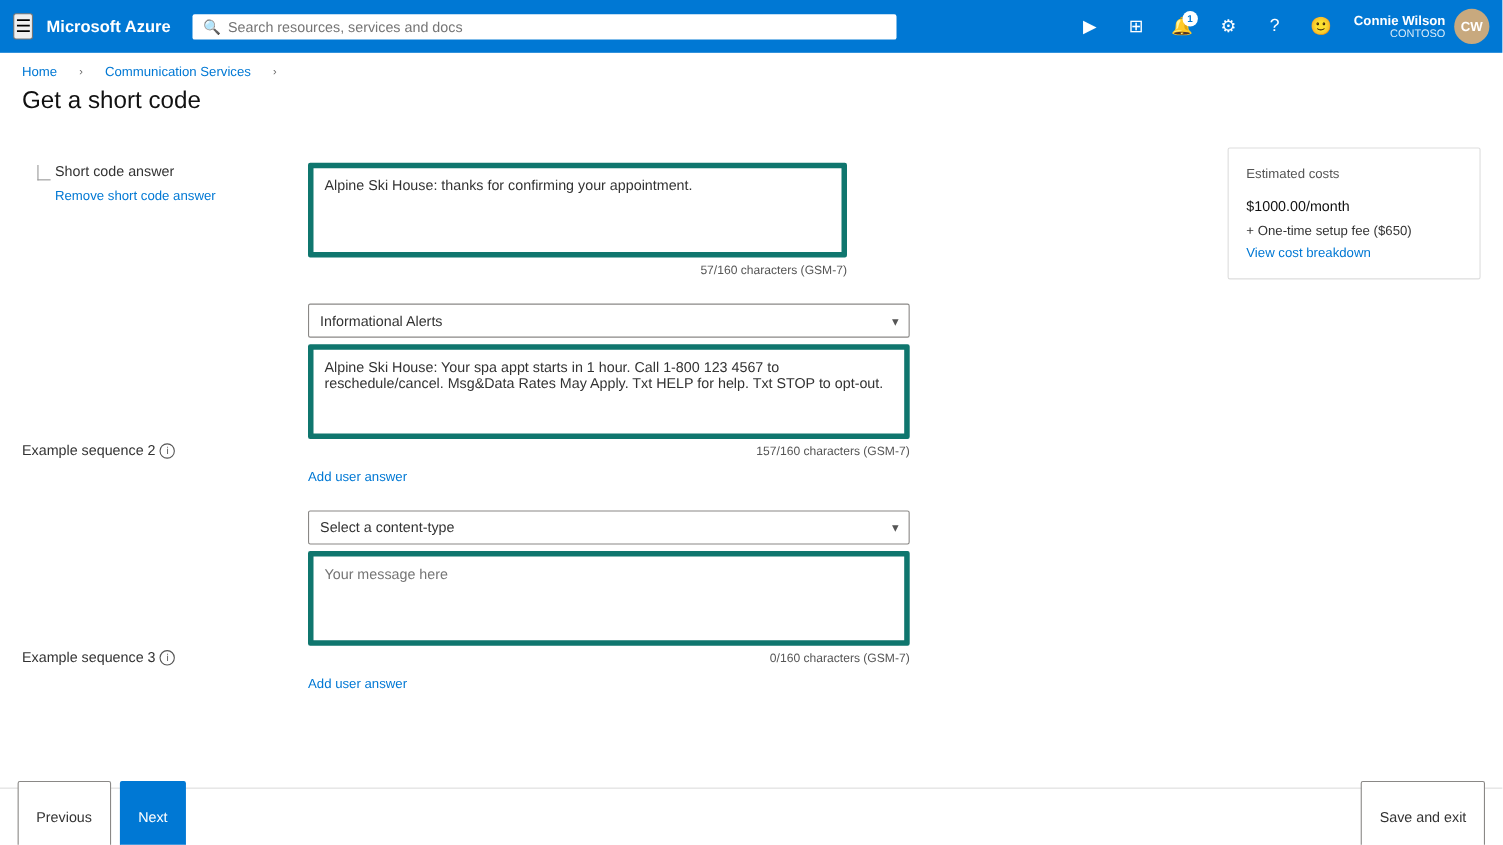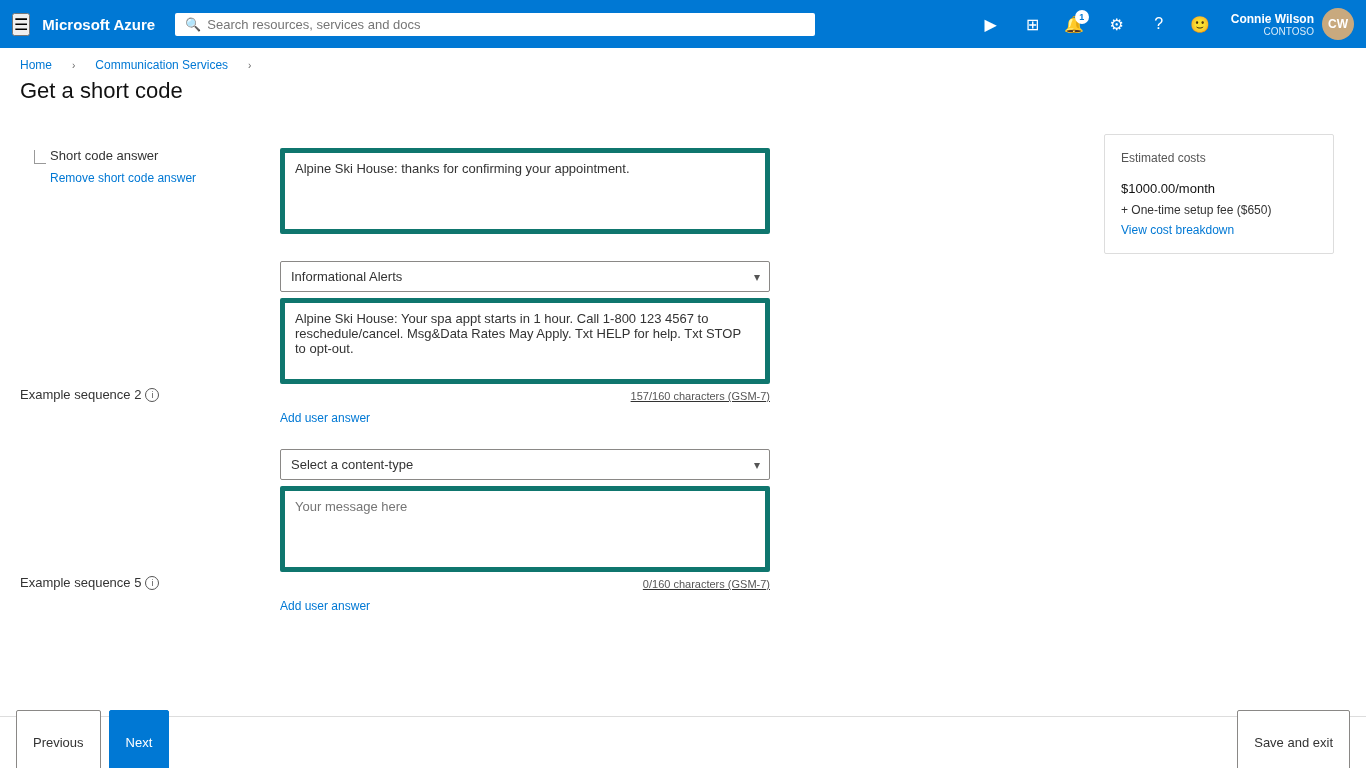--- a/index.html
+++ b/index.html
@@ -56,21 +56,21 @@
       display: flex; align-items: center; gap: 20px;
       padding: 10px 20px 6px 20px;
       font-size: 12px;
     }
     .breadcrumb a { color: #0078d4; text-decoration: none; }
     .breadcrumb-sep { color: #666; font-size: 10px; }
 
     
     .page-content {
       flex: 1;
-      padding: 0 32px 20px 20px;
+      padding: 0 20px 20px 20px;
       overflow-y: auto;
       display: flex;
       gap: 24px;
     }
     .main-area { flex: 1; }
     .page-title { font-size: 22px; font-weight: 300; margin-bottom: 20px; color: #111; }
 
     
     .form-section { margin-bottom: 24px; }
     .field-label { font-size: 13px; color: #333; margin-bottom: 4px; }
@@ -82,21 +82,21 @@
       margin-bottom: 8px;
     }
     .example-seq-label { font-size: 13px; color: #333; width: 260px; flex-shrink: 0; display: flex; align-items: center; gap: 4px; }
     .info-icon {
       width: 14px; height: 14px; border-radius: 50%; border: 1px solid #555;
       display: inline-flex; align-items: center; justify-content: center;
       font-size: 9px; color: #555; cursor: pointer; flex-shrink: 0;
     }
     .add-link { color: #0078d4; font-size: 12px; cursor: pointer; text-decoration: none; }
 
-    .field-group { width: 490px; text-decoration: underline; }
+    .field-group { width: 547px; }
     .short-code-field { width: 490px; }
 
     textarea, .textarea-mock {
       width: 100%; border: 5px solid #0f766e; border-radius: 2px;
       padding: 8px 10px; font-size: 13px; font-family: 'Segoe UI', sans-serif;
       resize: none; outline: none; color: #333;
     }
     .char-count { font-size: 11px; color: #555; text-align: right; margin-top: 3px; }
     .select-wrapper { position: relative; }
     .select-wrapper select {
@@ -208,20 +208,21 @@
           <div style="width:30px; display:flex; flex-direction:column; align-items:flex-end; padding-top:2px; flex-shrink:0;">
             <div style="width:12px; height:14px; border-left:1px solid #999; border-bottom:1px solid #999; margin-right:4px;"></div>
           </div>
           <div>
             <div class="field-label">Short code answer</div>
             <a class="remove-link">Remove short code answer</a>
           </div>
         </div>
         <div class="short-code-field">
           <textarea rows="4" style="">Alpine Ski House: thanks for confirming your appointment.</textarea>
+          <div class="char-count">57/160 characters (GSM-7)</div>
         </div>
       </div>
     </div>
 
     <div class="form-section">
       <div class="example-seq-row">
         <div class="example-seq-label">
           <span>Example sequence 2</span>
           <span class="info-icon">i</span>
         </div>
@@ -238,21 +239,21 @@
         </div>
       </div>
       <div style="padding-left:260px;">
         <a class="add-link">Add user answer</a>
       </div>
     </div>
 
     <div class="form-section">
       <div class="example-seq-row">
         <div class="example-seq-label">
-          <span>Example sequence 5</span>
+          <span>Example sequence 3</span>
           <span class="info-icon">i</span>
         </div>
         <div class="field-group">
           <div class="select-wrapper">
             <select>
               <option value="">Select a content-type</option>
               <option>Informational Alerts</option>
               <option>Marketing</option>
               <option>Two-factor authentication</option>
             </select>

